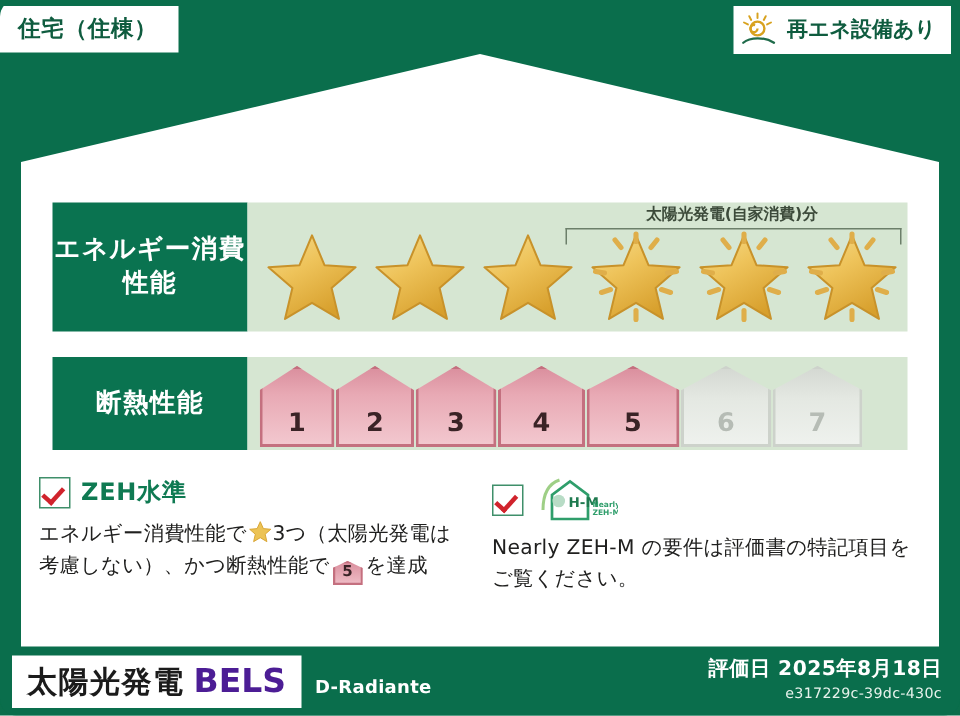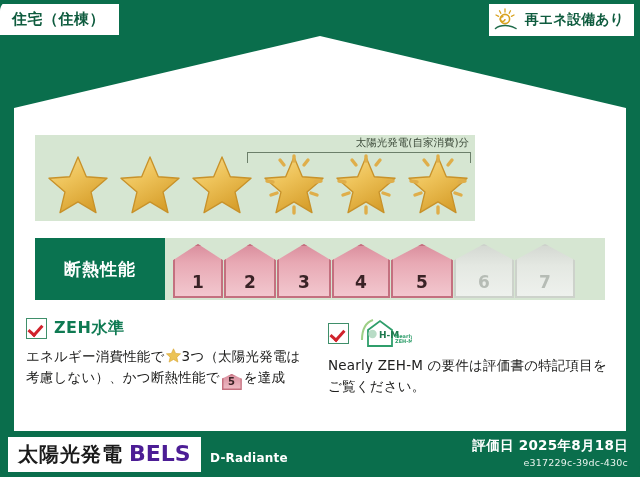--- a/index.html
+++ b/index.html
@@ -84,22 +84,22 @@
   }
   .star-cell{position:relative;width:70px;height:66px;}
   .star-svg{position:absolute;left:4px;bottom:2px;width:62px;height:60px;}
   .rays{position:absolute;left:0;top:0;width:70px;height:66px;}
 
   .pv-bracket{
     position:absolute;left:212px;top:17px;width:222px;height:10px;
     border:1.5px solid #6c7f6a;border-bottom:none;
   }
   .pv-cap{
-    position:absolute;left:212px;top:1px;width:222px;text-align:right;
-    font-size:10.5px;color:#3c4a3a;font-weight:normal;letter-spacing:0px;
+    position:absolute;left:212px;top:1px;width:222px;text-align:center;
+    font-size:10.5px;color:#3c4a3a;font-weight:bold;letter-spacing:0px;
   }
 
   
   .hsteps{
     position:absolute;left:8px;top:6px;display:flex;align-items:flex-end;gap:1px;
   }
   .hstep{
     position:relative;display:flex;align-items:flex-end;justify-content:center;
     font-weight:bold;font-size:17px;color:#3a2326;
     padding-bottom:6px;
@@ -191,20 +191,23 @@
       </g>
       <circle cx="12" cy="11" r="4.6" fill="none" stroke="#d8a21f" stroke-width="1.6"></circle>
       <path d="M12 11 a2.4 2.4 0 1 1 -1.6 -2.2" fill="none" stroke="#d8a21f" stroke-width="1.5"></path>
       <path d="M2.5 20.5 C7 16.5, 17 16.5, 23 20.5" fill="none" stroke="#1f6b4a" stroke-width="1.5" stroke-linecap="round"></path>
     </svg>
     <span>再エネ設備あり</span>
   </div>
 
 
   <div class="row" id="row-energy">
+    <div class="row-label">
+      <span>エネルギー消費性能</span>
+    </div>
     <div class="row-body">
       <div class="pv-cap">太陽光発電(自家消費)分</div>
       <div class="pv-bracket"></div>
       <div class="stars" id="stars-container">
           <div class="star-cell">
             <svg class="star-svg" viewBox="0 0 64 62">
               <defs>
                 <linearGradient id="g0" x1="0" y1="0" x2="0.6" y2="1">
                   <stop offset="0%" stop-color="#f6dd8e"></stop>
                   <stop offset="45%" stop-color="#eec35a"></stop>

